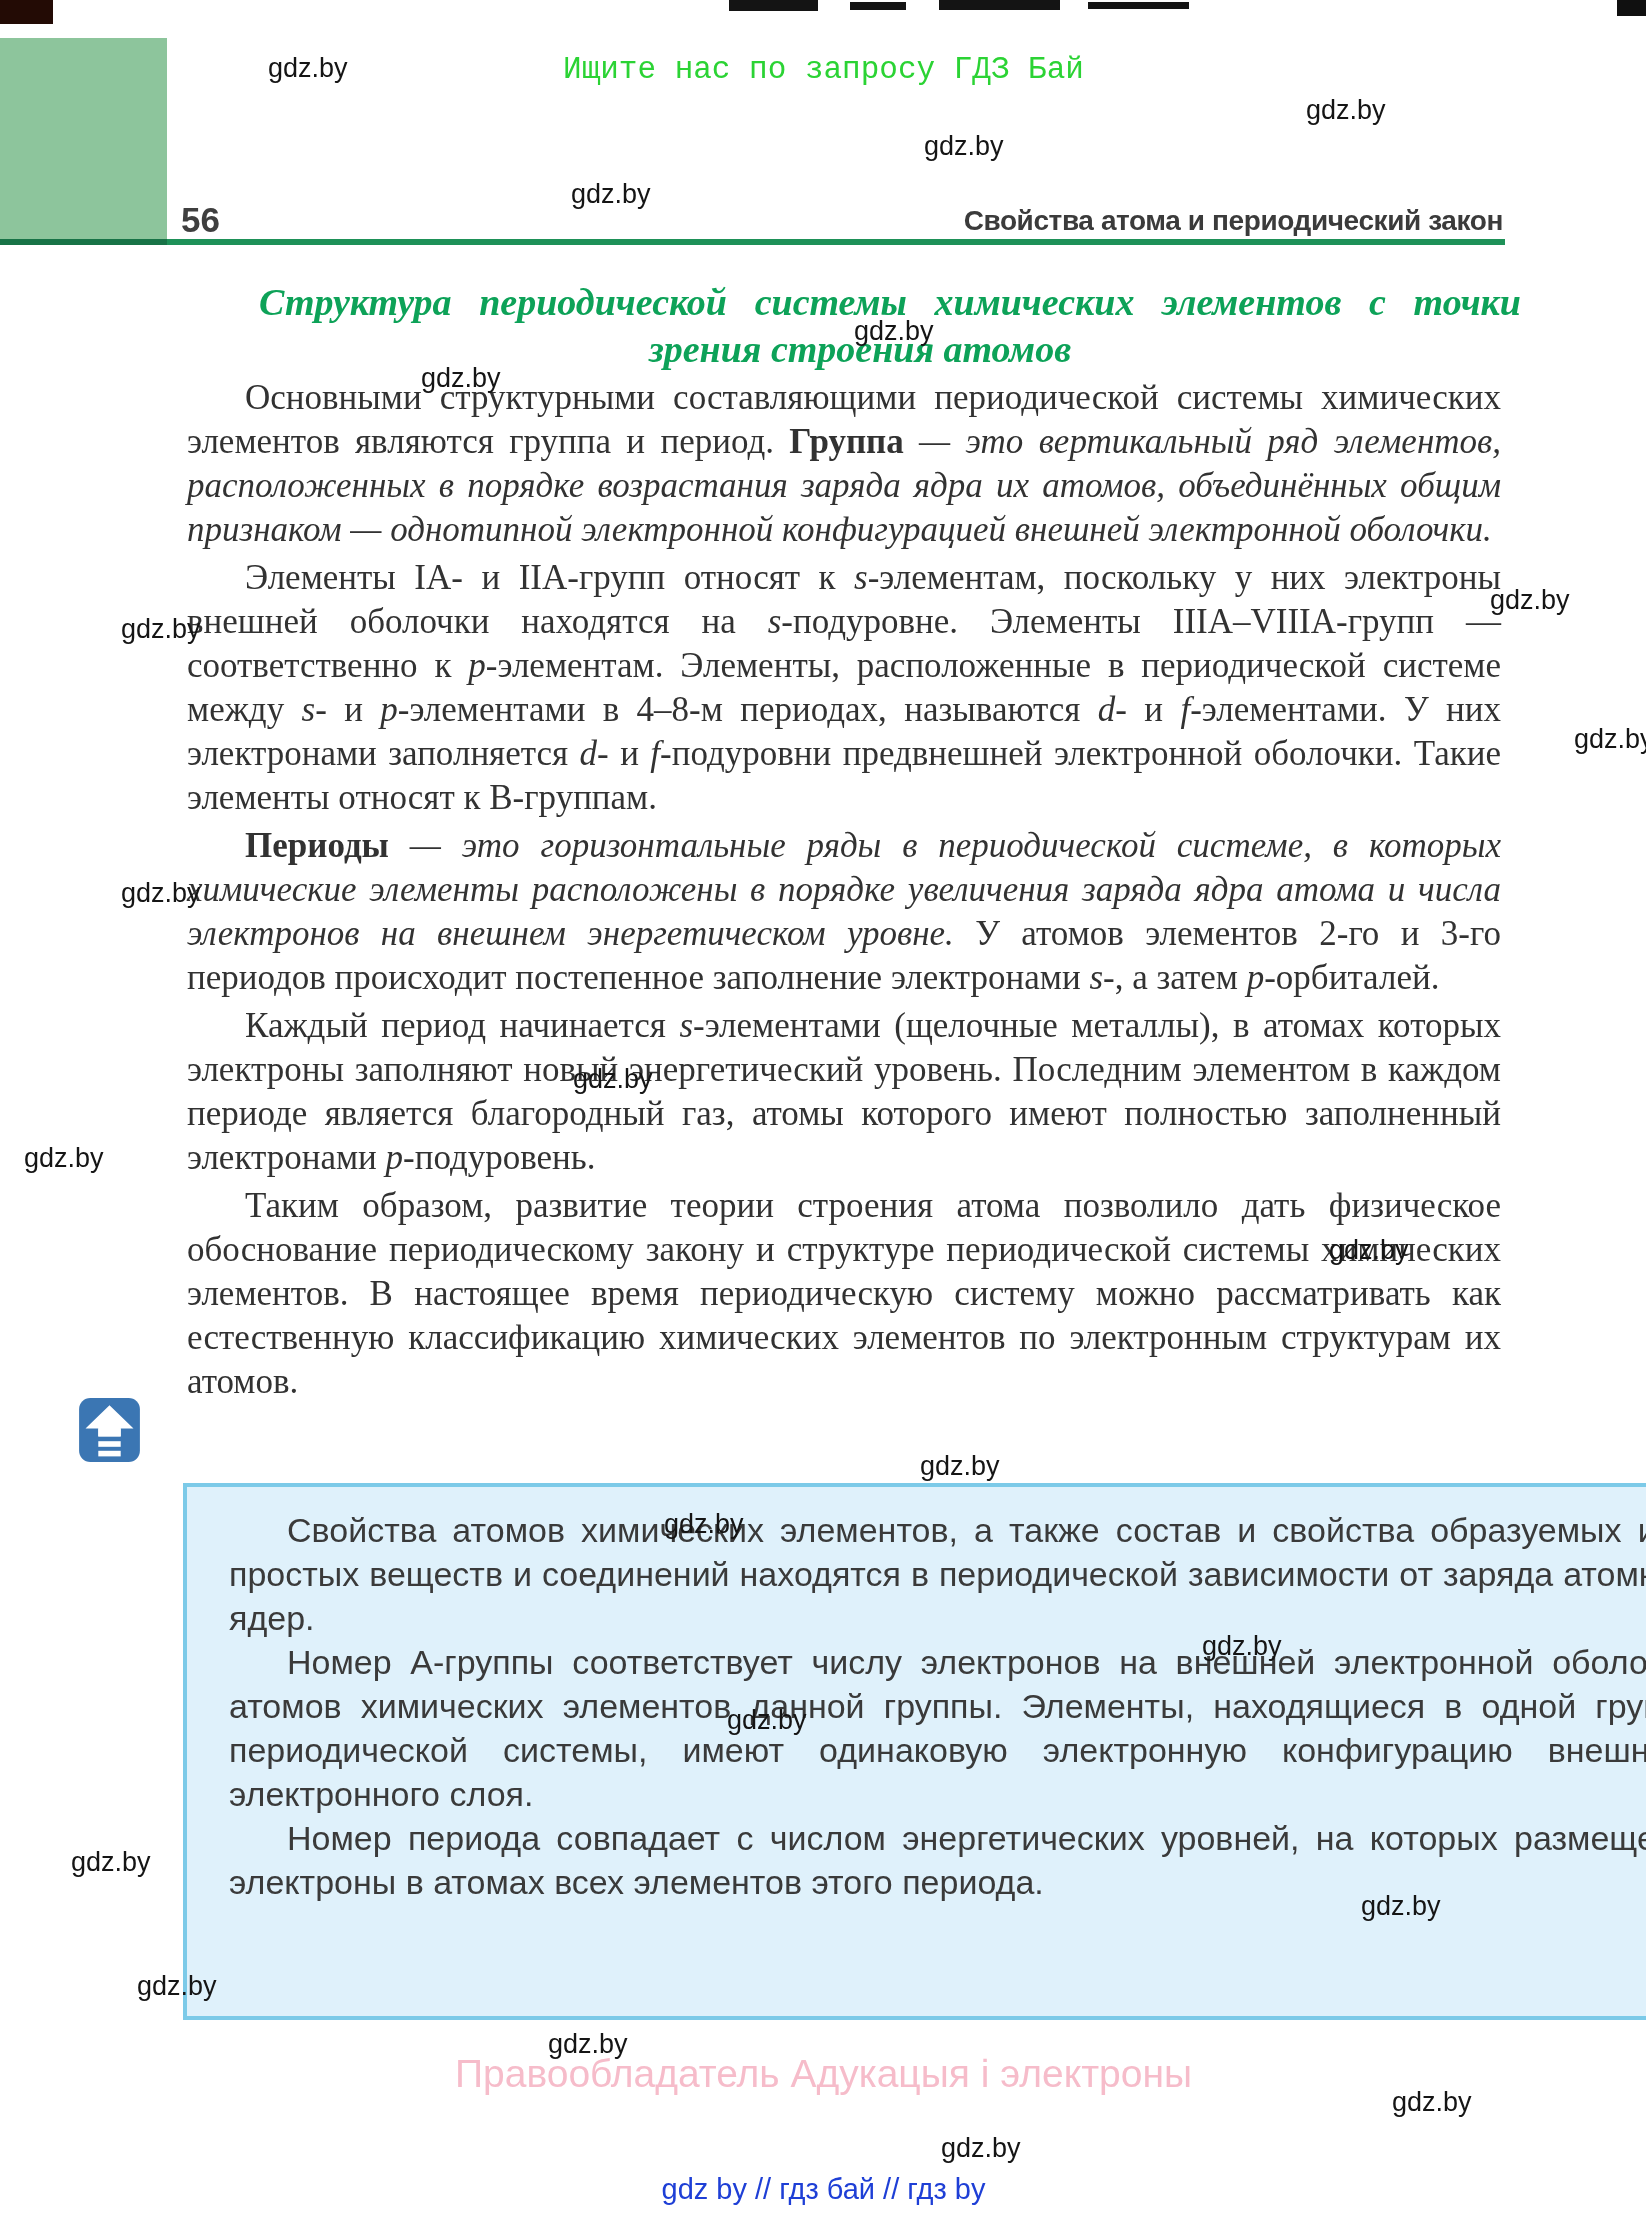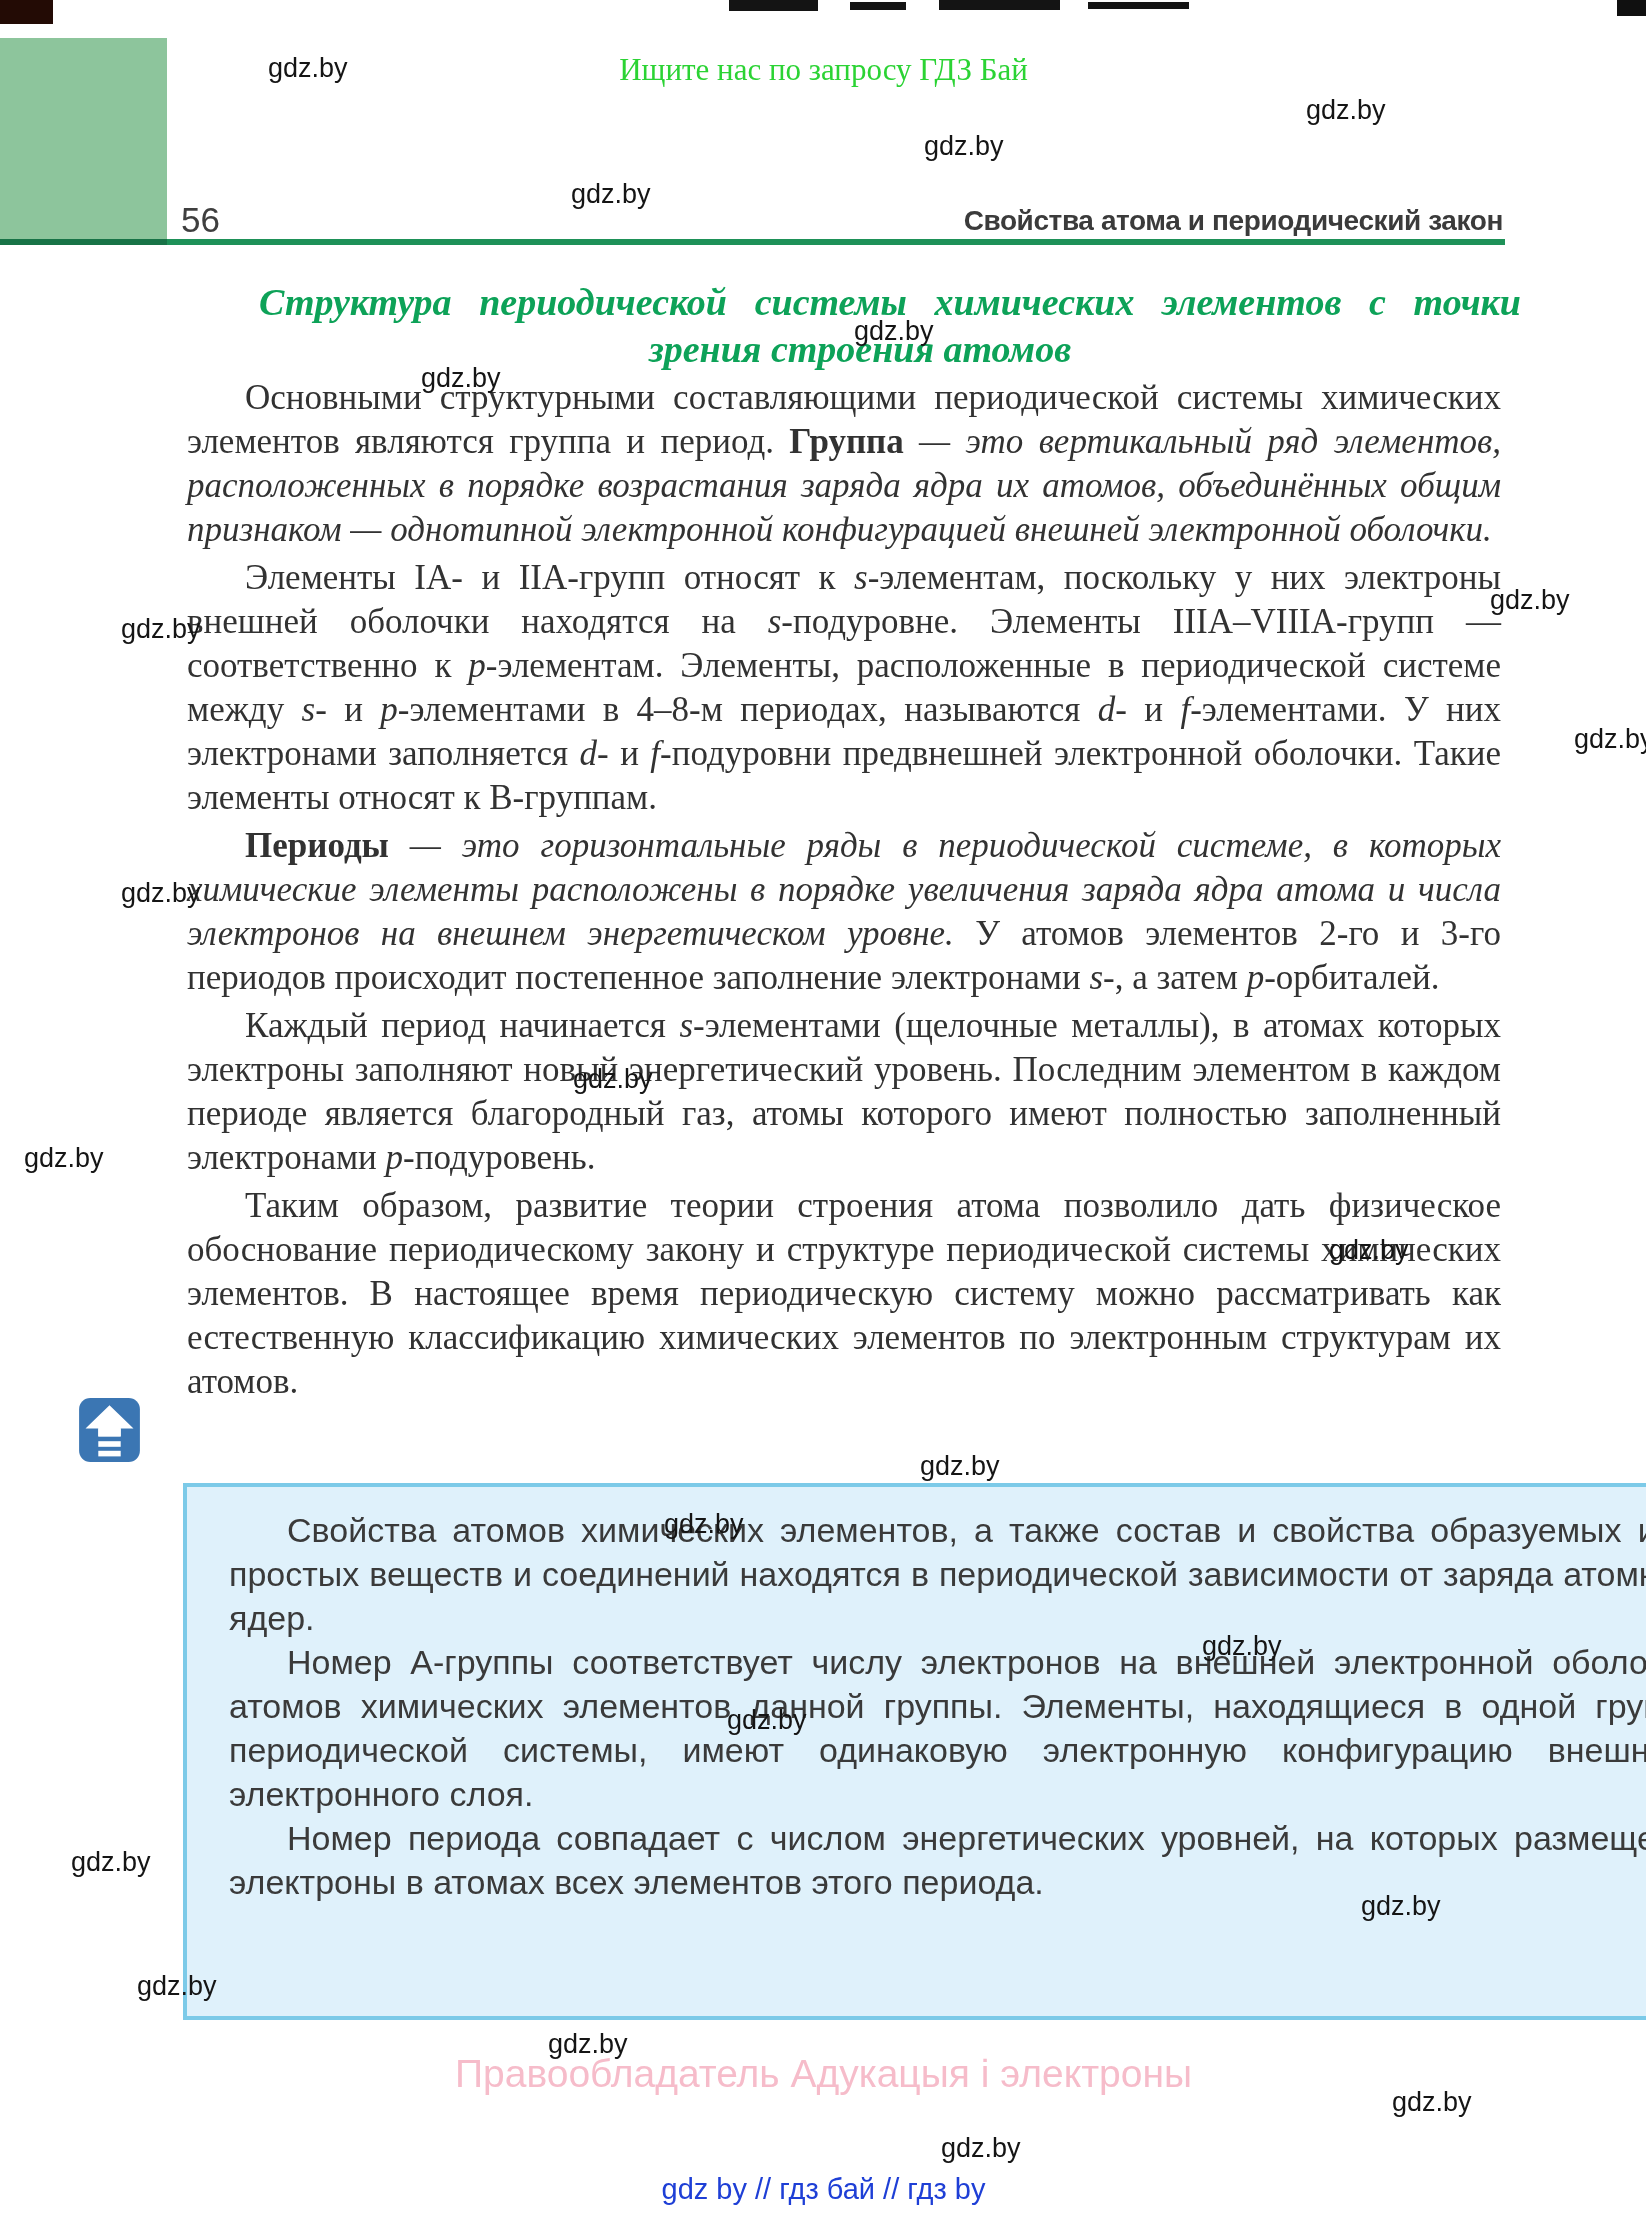--- a/index.html
+++ b/index.html
@@ -23,30 +23,30 @@
     font-family:"Liberation Serif","DejaVu Serif",serif;
   }
   
   .artifact{position:absolute;background:#141414;}
   .artifact-corner-left{left:0;top:0;width:53px;height:24px;background:#230b05;}
   .artifact-corner-right{left:1617px;top:0;width:30px;height:16px;background:#101010;}
   
   .banner{
     position:absolute;left:0;top:52px;width:100%;
     text-align:center;
-    font-family:Liberation Serif, serif;
+    font-family:Liberation Mono, monospace;
     font-size:31px;color:var(--banner-green);
   }
   
   .sidebar-tab{position:absolute;left:0;top:38px;width:167px;height:204px;background:var(--sidebar-green);}
   
   .page-number{
     position:absolute;left:181px;top:200px;
     font-family:"Liberation Sans","DejaVu Sans",sans-serif;
-    font-weight:normal;font-size:35px;color:#3f3f3f;
+    font-weight:bold;font-size:35px;color:#3f3f3f;
   }
   .running-title{
     position:absolute;left:725px;top:205px;width:778px;
     text-align:right;
     font-family:"Liberation Sans","DejaVu Sans",sans-serif;
     font-weight:bold;font-size:28px;letter-spacing:-0.4px;color:#3b3b3b;
   }
   .header-rule{position:absolute;left:0;top:239px;width:1505px;height:5.6px;background:var(--rule-green);}
   .header-rule-dark{position:absolute;left:0;top:239px;width:167px;height:5.6px;background:#187347;}
   

